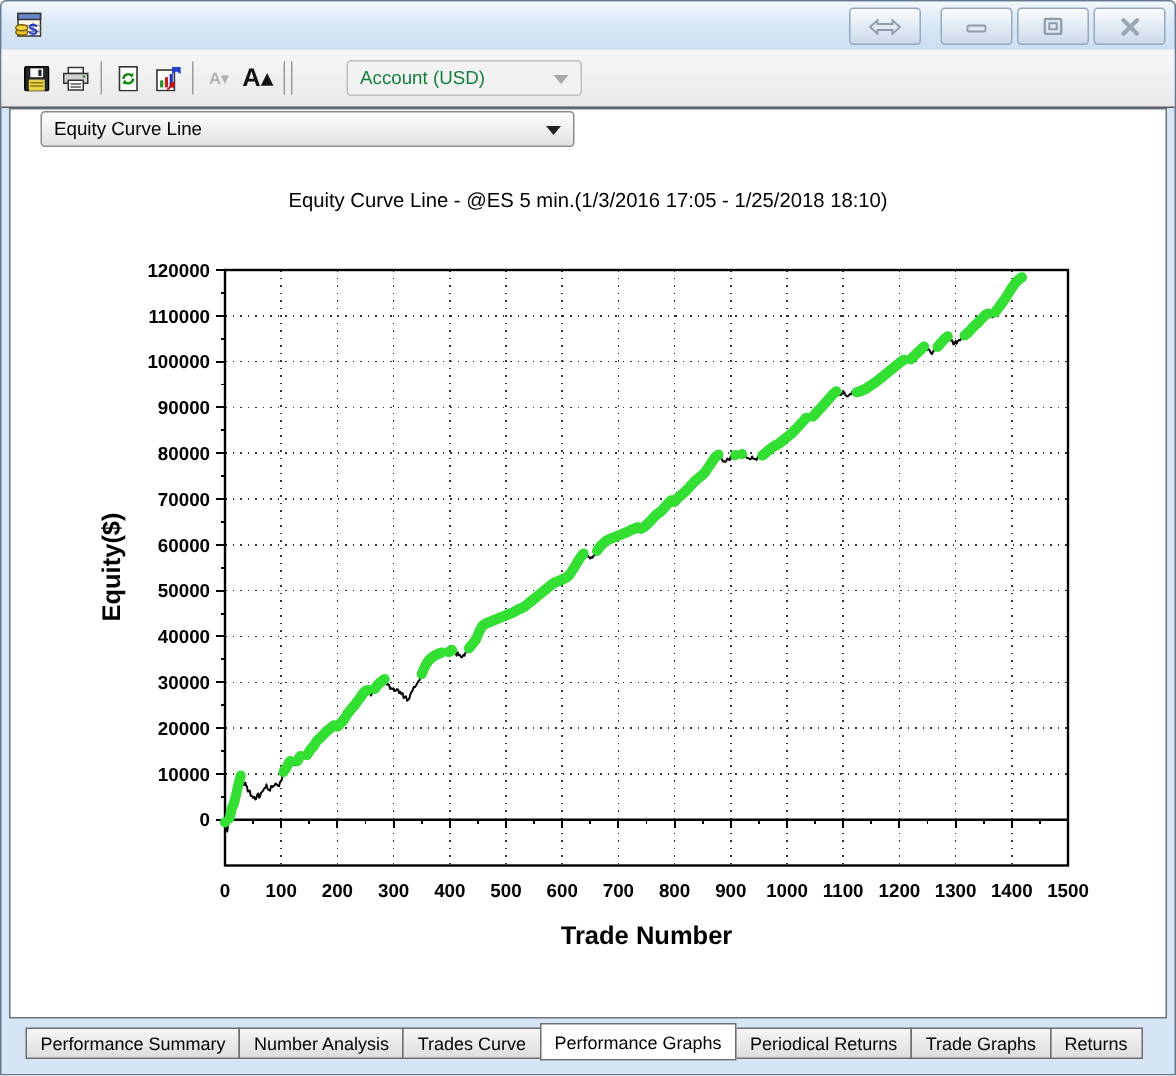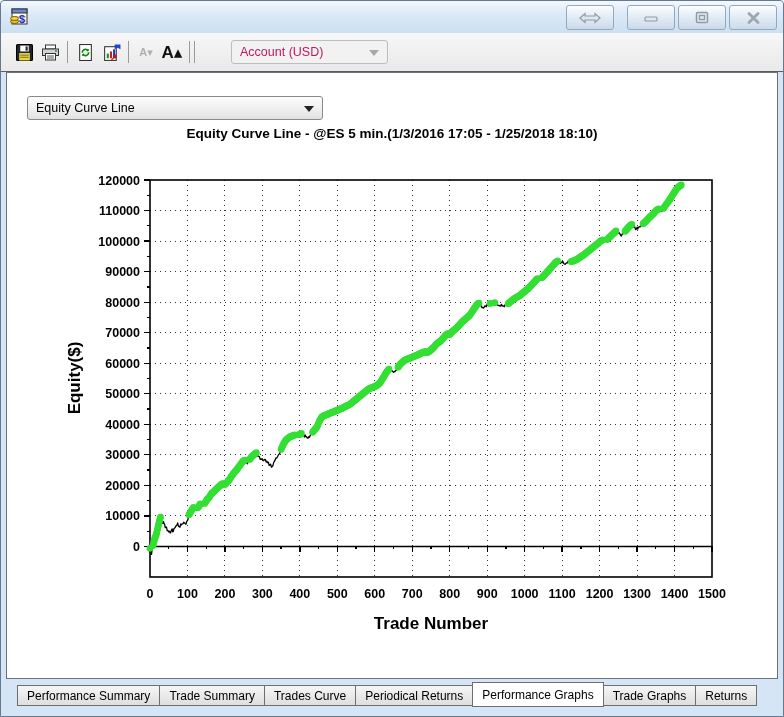--- a/index.html
+++ b/index.html
@@ -24,30 +24,30 @@
     border-bottom:1px solid #5c5c5c;display:flex;align-items:center;}
   .tbtn{width:26px;height:26px;display:flex;align-items:center;justify-content:center;}
   .tsep{width:1px;height:22px;background:#9a9a9a;margin:0 4px;}
   .font-small{font-size:11px;color:#b0b0b0;font-weight:bold;}
   .font-big{font-size:17px;color:#111;font-weight:bold;}
   .combo{box-sizing:border-box;height:24px;border:1px solid #8a8a8a;border-radius:3px;
     background:linear-gradient(#fdfdfd,#eee 60%,#e2e2e2);
     display:flex;align-items:center;font-size:12.5px;color:#000;padding:0 8px;position:relative;}
   .combo .arrow{position:absolute;right:8px;top:9px;width:0;height:0;
     border-left:5px solid transparent;border-right:5px solid transparent;border-top:6px solid #222;}
-  .combo.disabled{background:#f2f2f2;border-color:#bdbdbd;color:#be185d;}
+  .combo.disabled{background:#f2f2f2;border-color:#bdbdbd;color:#15803d;}
   .combo.disabled .arrow{border-top-color:#a8a8a8;}
   .account-combo{width:157px;margin-left:32px;}
   .data-combo{width:168px;height:26px;margin-left:10px;border-color:#707070;}
   
   .content{position:absolute;top:71px;left:5px;right:5px;bottom:37px;
     background:#fff;border:1px solid #68737d;}
-  .graph-combo{position:absolute;left:20px;top:23px;width:296px;height:24px;}
+  .graph-combo{position:absolute;left:20px;top:1px;width:356px;height:24px;}
   .chart-title{position:absolute;left:50px;top:53px;width:670px;text-align:center;
-    font-size:13.5px;font-weight:bold;color:#000;}
+    font-size:13.5px;font-weight:normal;color:#000;}
   .chart-svg{position:absolute;left:37px;top:84px;}
   
   .tabbar{position:absolute;left:5px;right:5px;top:681px;height:26px;
     display:flex;align-items:center;padding-left:11px;}
   .tab{box-sizing:border-box;height:21px;padding:3px 9px 0 9px;margin-right:-1px;
     background:linear-gradient(#f6f6f6,#dedede);border:1px solid #6e6e6e;
     font-size:12px;color:#000;white-space:nowrap;cursor:default;}
   .tab.active{background:#fff;height:25px;padding-top:5px;position:relative;z-index:2;margin-top:-2px;}
 </style>
 </head>
@@ -772,20 +772,20 @@
         <circle cx="634.28" cy="30.22743589743591" r="3.4" fill="#33df33"></circle>
         <circle cx="635.0293333333334" cy="29.413076923076922" r="3.4" fill="#33df33"></circle>
         <circle cx="635.7786666666667" cy="28.90410256410255" r="3.4" fill="#33df33"></circle>
         <circle cx="636.528" cy="28.39512820512822" r="3.4" fill="#33df33"></circle>
         <circle cx="637.2773333333333" cy="27.886153846153846" r="3.4" fill="#33df33"></circle>
       </svg>
   </div>
 
   <div class="tabbar">
     <div class="tab">Performance Summary</div>
-    <div class="tab">Trade Summary</div>
+    <div class="tab">Number Analysis</div>
     <div class="tab">Trades Curve</div>
+    <div class="tab active">Performance Graphs</div>
     <div class="tab">Periodical Returns</div>
-    <div class="tab active">Performance Graphs</div>
     <div class="tab">Trade Graphs</div>
     <div class="tab">Returns</div>
   </div>
 </div>
 
 </body></html>

